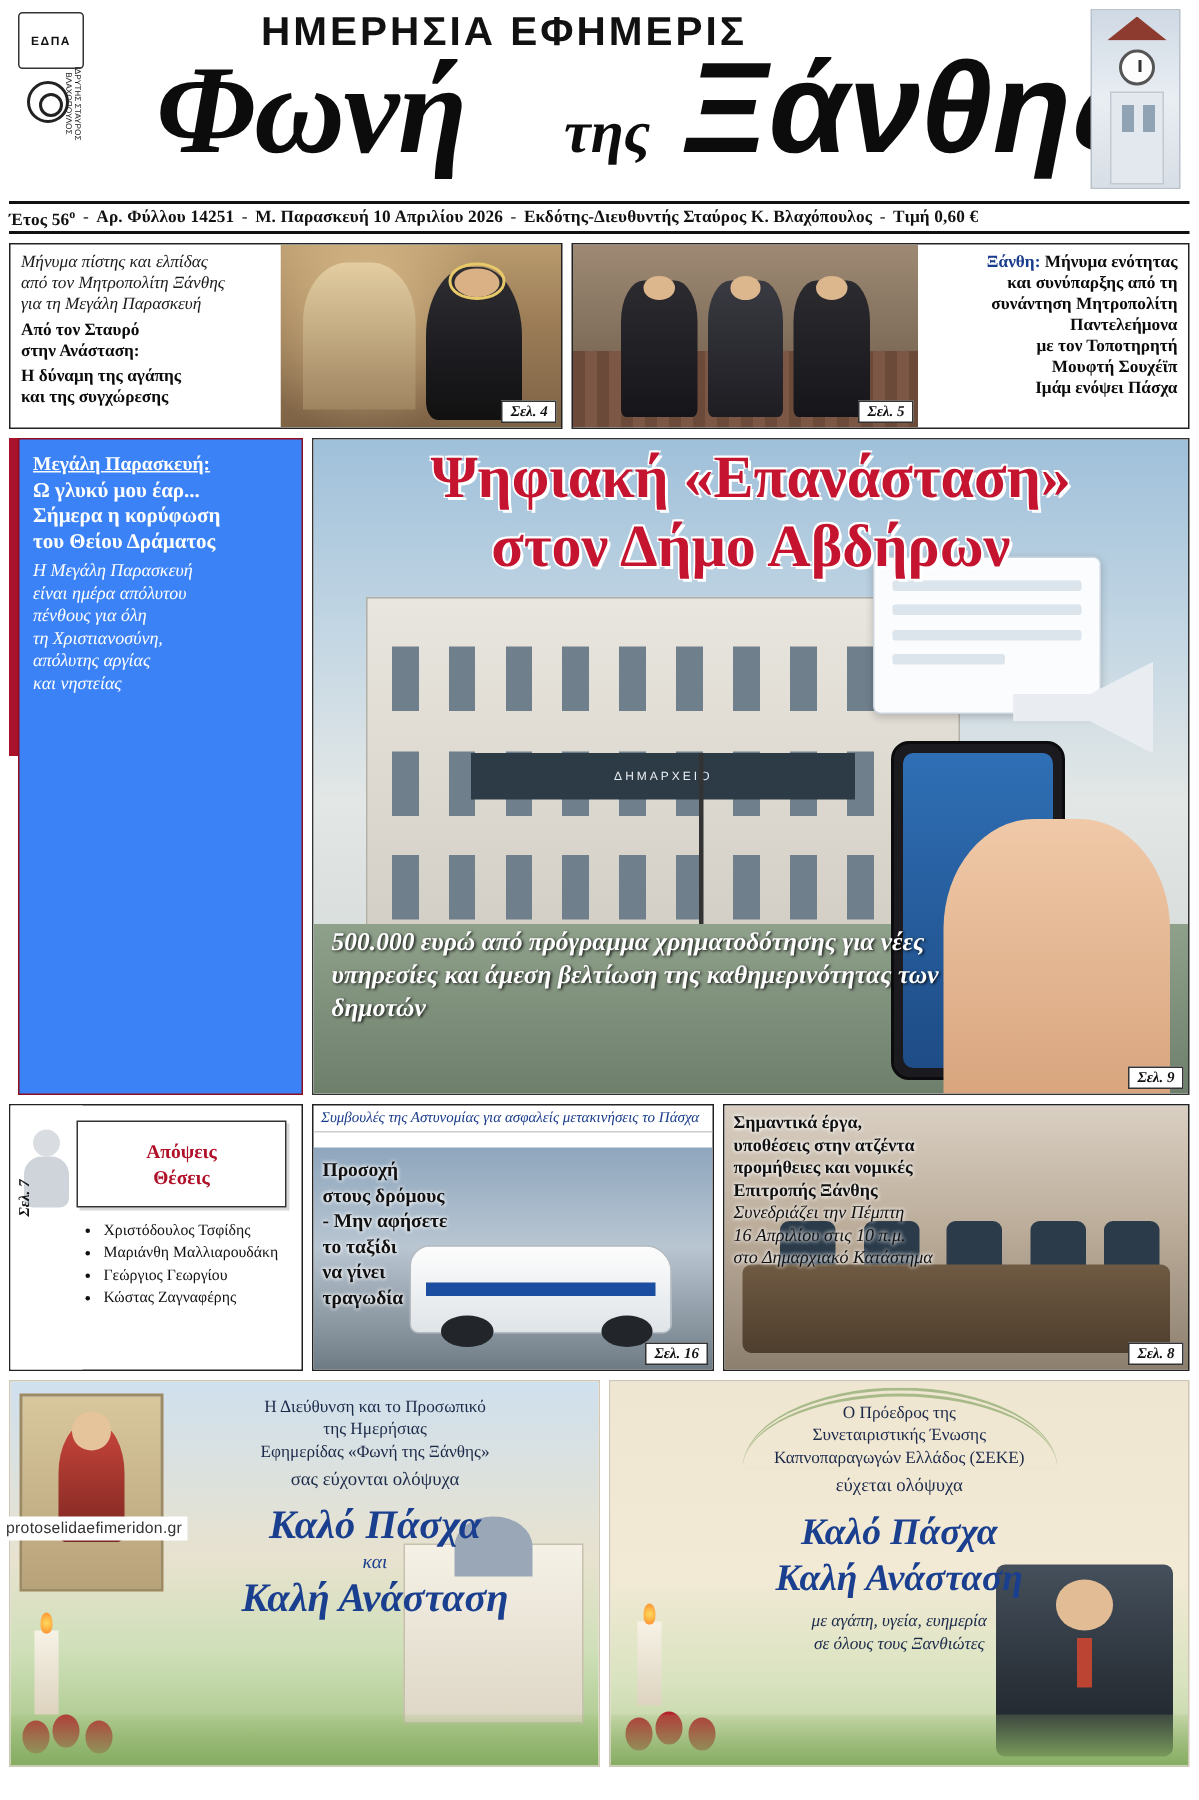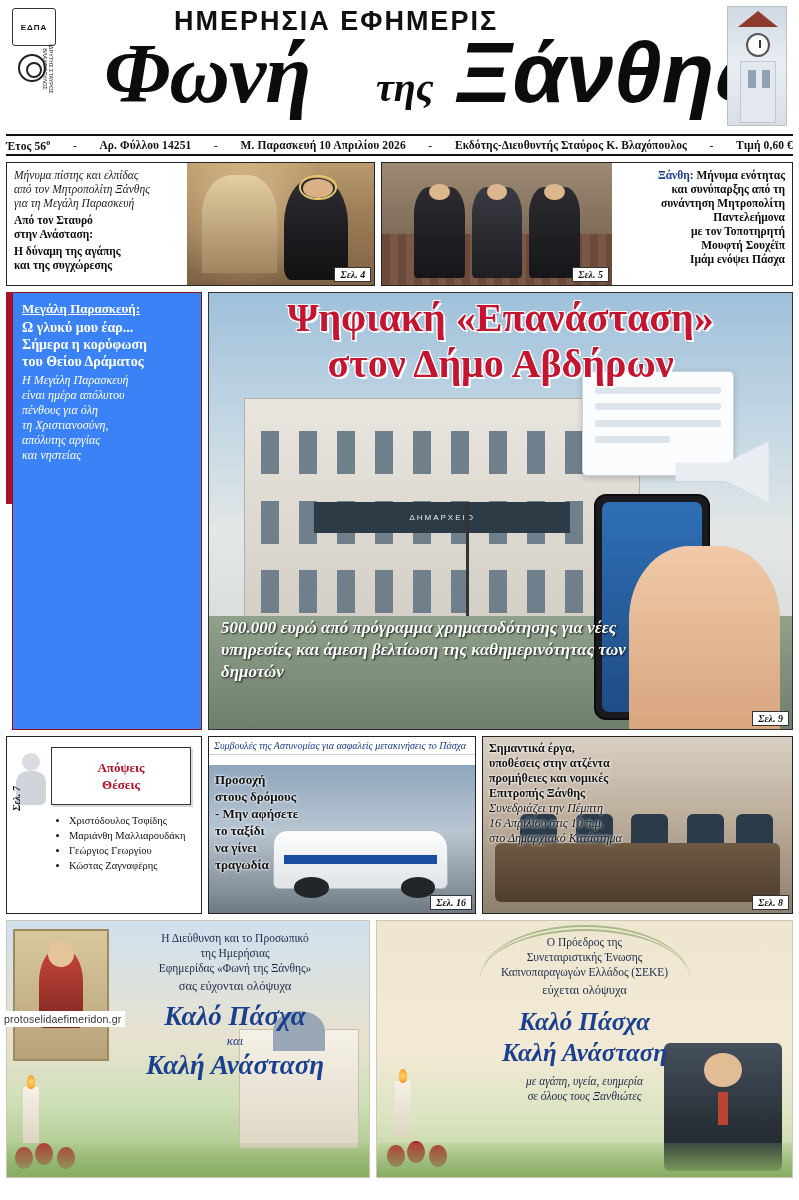--- a/index.html
+++ b/index.html
@@ -70,21 +70,21 @@
   .tower-clock { position:absolute; left:18px; top:26px; width:24px; height:24px;
     background:#fdfdfd; border:2px solid #555; border-radius:50%; }
   .tower-clock::after{ content:""; position:absolute; left:11px; top:5px; width:2px; height:8px; background:#333;}
   .tower-body { position:absolute; left:12px; top:54px; width:36px; height:62px; background:#e3e8ee; border:1px solid #c2c9d1;}
   .tower-body::before{content:"";position:absolute;left:7px;top:8px;width:8px;height:18px;background:#8fa3b5;}
   .tower-body::after{content:"";position:absolute;left:21px;top:8px;width:8px;height:18px;background:#8fa3b5;}
 
   
   .infobar {
     border-top:2px solid #111; border-bottom:2px solid #111;
-    height:22px; display:flex; align-items:center; justify-content:space-between;
+    height:22px; display:flex; align-items:center; justify-content:flex-start;
     font-family:"Liberation Serif", serif; font-size:11.5px; font-weight:bold;
     letter-spacing:0.1px; margin-top:2px;
   }
   .infobar span { white-space:nowrap; }
   .infobar .sep { padding:0 5px; font-weight:normal;}
   .sup { font-size:8px; vertical-align:super; }
 
   
   .teasers { display:flex; gap:6px; margin-top:6px; height:124px; }
   .teaser { border:1px solid #222; display:flex; position:relative; overflow:hidden; }
@@ -258,21 +258,21 @@
     position:absolute; left:6px; top:4px; right:6px;
     font-size:12px; line-height:15px; color:#111;
     text-shadow:0 0 3px #fff,0 0 3px #fff;
   }
   .agenda-txt .b{ font-weight:bold;}
   .agenda-txt .i{ font-style:italic;}
 
   
   .ads { display:flex; gap:6px; margin-top:6px; height:258px; }
   .ad { position:relative; overflow:hidden; border:1px solid #cfc6b4; }
-  .ad1 { width:364px; }
+  .ad1 { width:394px; }
   .ad2 { flex:1; }
   .ad-bg1{position:absolute;inset:0;
     background:linear-gradient(180deg,#cfe0ee 0%,#e8e2cf 46%,#cfe0b9 70%,#9fc07c 100%);}
   .ad-bg2{position:absolute;inset:0;
     background:linear-gradient(180deg,#efe6d2 0%,#f3ead6 50%,#d9e3c0 78%,#b9cf9b 100%);}
   .ad-icon{position:absolute;left:6px;top:8px;width:96px;height:132px;
     background:linear-gradient(180deg,#d8c79d,#b8a279);border:2px solid #9d8a63;}
   .ad-icon .fig{position:absolute;left:26%;top:14%;width:48%;height:62%;
     background:linear-gradient(180deg,#c8453b,#7a2620);border-radius:42% 42% 10% 10%;}
   .ad-icon .hd{position:absolute;left:36%;top:8%;width:28%;height:20%;background:#e6c49b;border-radius:50%;}

